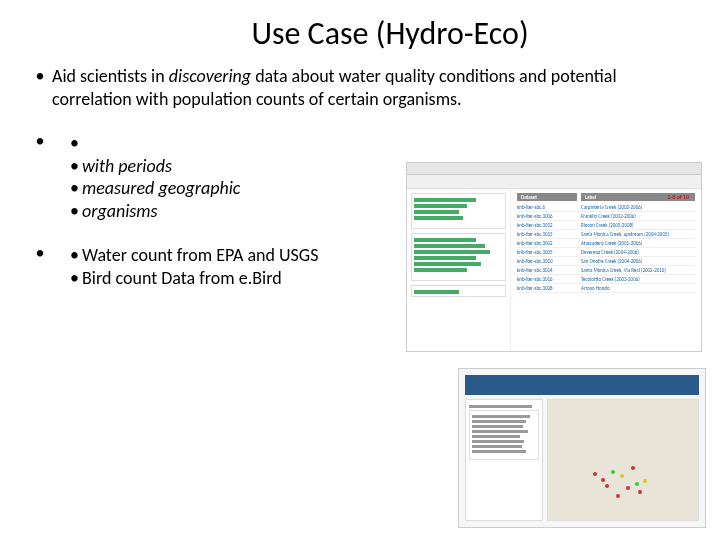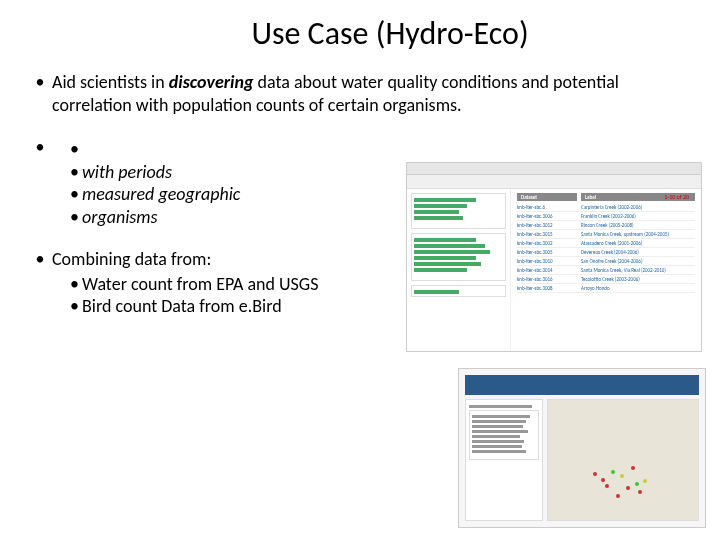--- a/index.html
+++ b/index.html
@@ -9,38 +9,38 @@
     background: #fff;
     font-family: Calibri, Arial, sans-serif;
     color: #000;
     position: relative;
     padding: 14px 28px;
   }
   .title {
     font-size: 32px;
     font-weight: 400;
     text-align: center;
-    margin-bottom: 18px;
+    margin-bottom: 12px;
     margin-left: 60px;
   }
   .content {
     font-size: 18px;
     line-height: 1.25;
   }
   .bullet-row {
     display: flex;
     margin-bottom: 20px;
   }
   .dot {
     width: 24px;
     text-align: center;
     flex-shrink: 0;
   }
   .bullet-text { flex: 1; }
-  .em { font-style: italic; font-weight: bold; }
+  .em { font-style: italic; font-weight: normal; }
   .sub-list { margin-top: 2px; }
   .sub-row { display: flex; }
   .sub-dot { width: 30px; padding-left: 18px; flex-shrink: 0; }
   .sub-indent { width: 16px; flex-shrink: 0; }
   .sub-text { flex: 1; font-style: italic; }
   .sub-text.no-it { font-style: normal; }
   .section2 { width: 360px; }
   .section3 { width: 380px; }
   .page-num {
     position: absolute;
@@ -131,42 +131,41 @@
             <div class="sub-dot">•</div>
             <div class="sub-text">organisms</div>
           </div>
       </div>
     </div>
   </div>
 
   <div class="bullet-row section3" style="margin-top:18px;">
     <div class="dot">•</div>
     <div class="bullet-text">
-      <div>Combining data from:</div>
       <div class="sub-list">
         <div class="sub-row">
             <div class="sub-dot">•</div>
             <div class="sub-text no-it">Water count from EPA and USGS</div>
           </div>
         <div class="sub-row">
             <div class="sub-dot">•</div>
             <div class="sub-text no-it">Bird count Data from e.Bird</div>
           </div>
       </div>
     </div>
   </div>
 
 </div>
 
 <div class="page-num">4</div>
 
 <div class="mock1">
   <div class="titlebar"></div>
   <div class="toolbar"></div>
-  <div class="redbadge">1-10 of 20</div>
+  <div class="redbadge">1-8 of 10</div>
   <div class="body">
     <div class="side">
       <div class="box">
           <div class="line"></div>
           <div class="line" style="width:60%"></div>
           <div class="line" style="width:50%"></div>
           <div class="line" style="width:55%"></div>
         </div>
       <div class="box" style="height:48px">
           <div class="line"></div>

